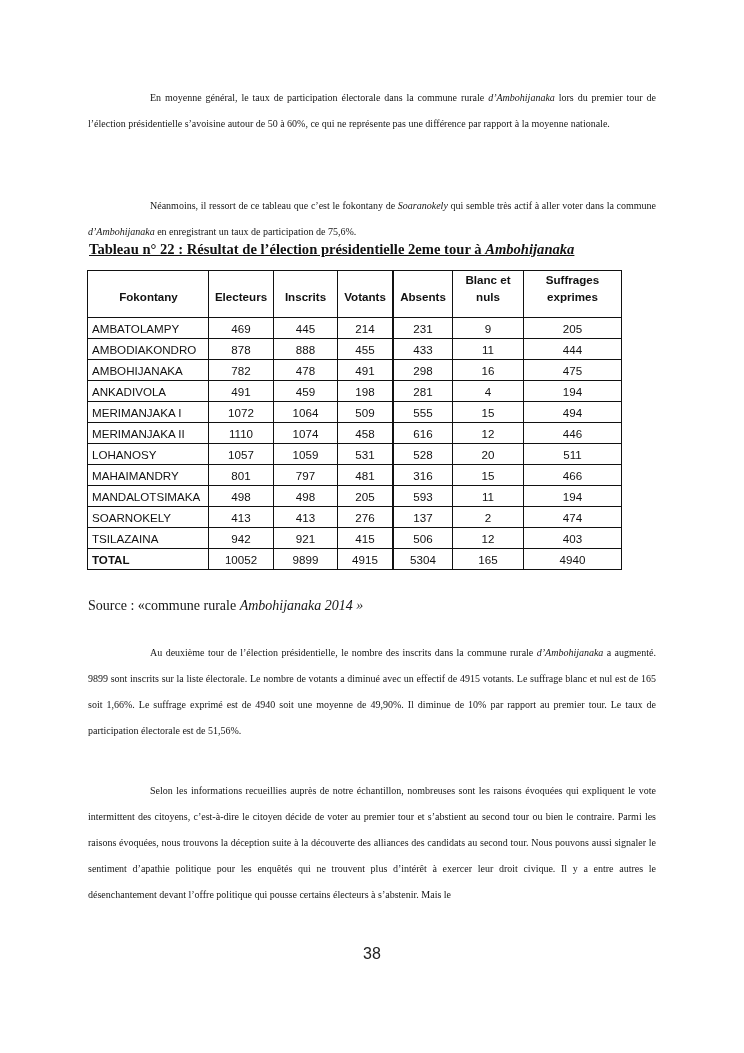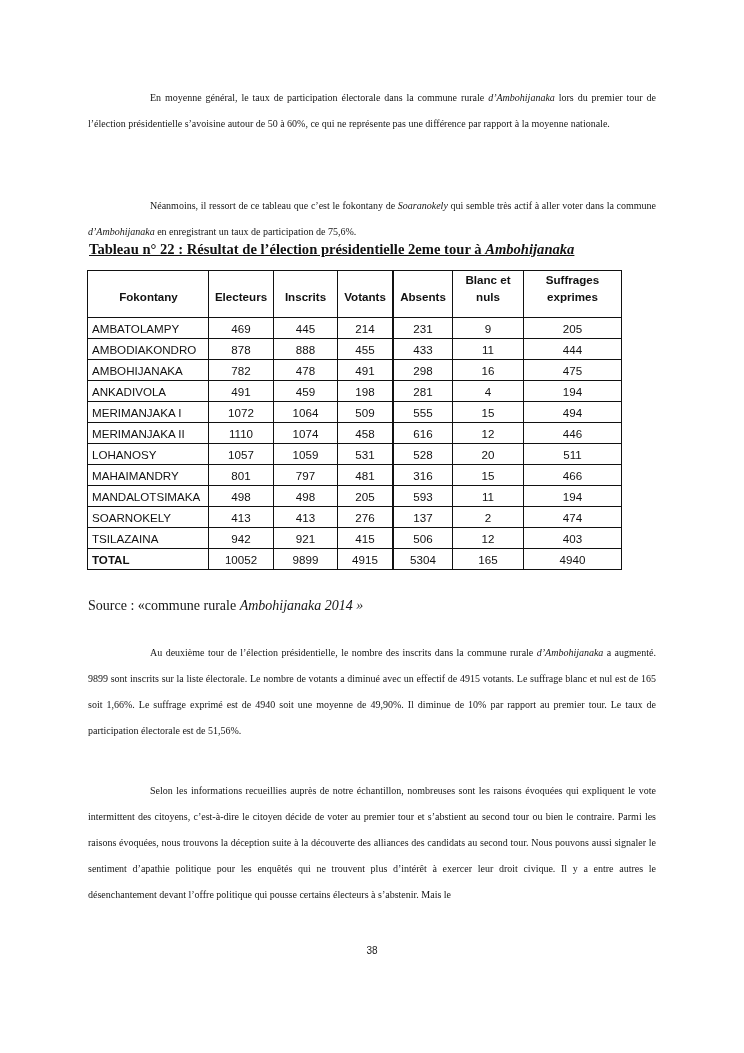--- a/index.html
+++ b/index.html
@@ -38,21 +38,21 @@
     .c4 { width: 52px; } .c5 { width: 64px; } .c6 { width: 91px; }
     .source {
       position: absolute; left: 88px; top: 598px;
       font-family: "Liberation Serif", serif; font-size: 14px; color: #151515; white-space: nowrap;
     }
     .source i { font-style: italic; }
     #p3 { top: 640px; }
     #p4 { top: 750px; margin-top: 28px; }
     .pagenum {
       position: absolute; top: 945px; left: 0; width: 744px; text-align: center;
-      font-family: "Liberation Sans", sans-serif; font-size: 10px; color: #222;
+      font-family: "Liberation Sans", sans-serif; font-size: 16px; color: #222;
     }
   </style>
 </head>
 <body>
 
 <div class="page">
 
   <div class="para" id="p1"><span class="indent"></span><span>En moyenne général, le taux de participation électorale dans la commune rurale </span><i>d’Ambohijanaka</i><span> lors du premier tour de l’élection présidentielle s’avoisine autour de 50 à 60%, ce qui ne représente pas une différence par rapport à la moyenne nationale.</span></div>
 
   <div class="para" id="p2"><span class="indent"></span><span>Néanmoins, il ressort de ce tableau que c’est le fokontany de </span><i>Soaranokely</i><span> qui semble très actif à aller voter dans la commune </span><i>d’Ambohijanaka</i><span> en enregistrant un taux de participation de 75,6%.</span></div>

